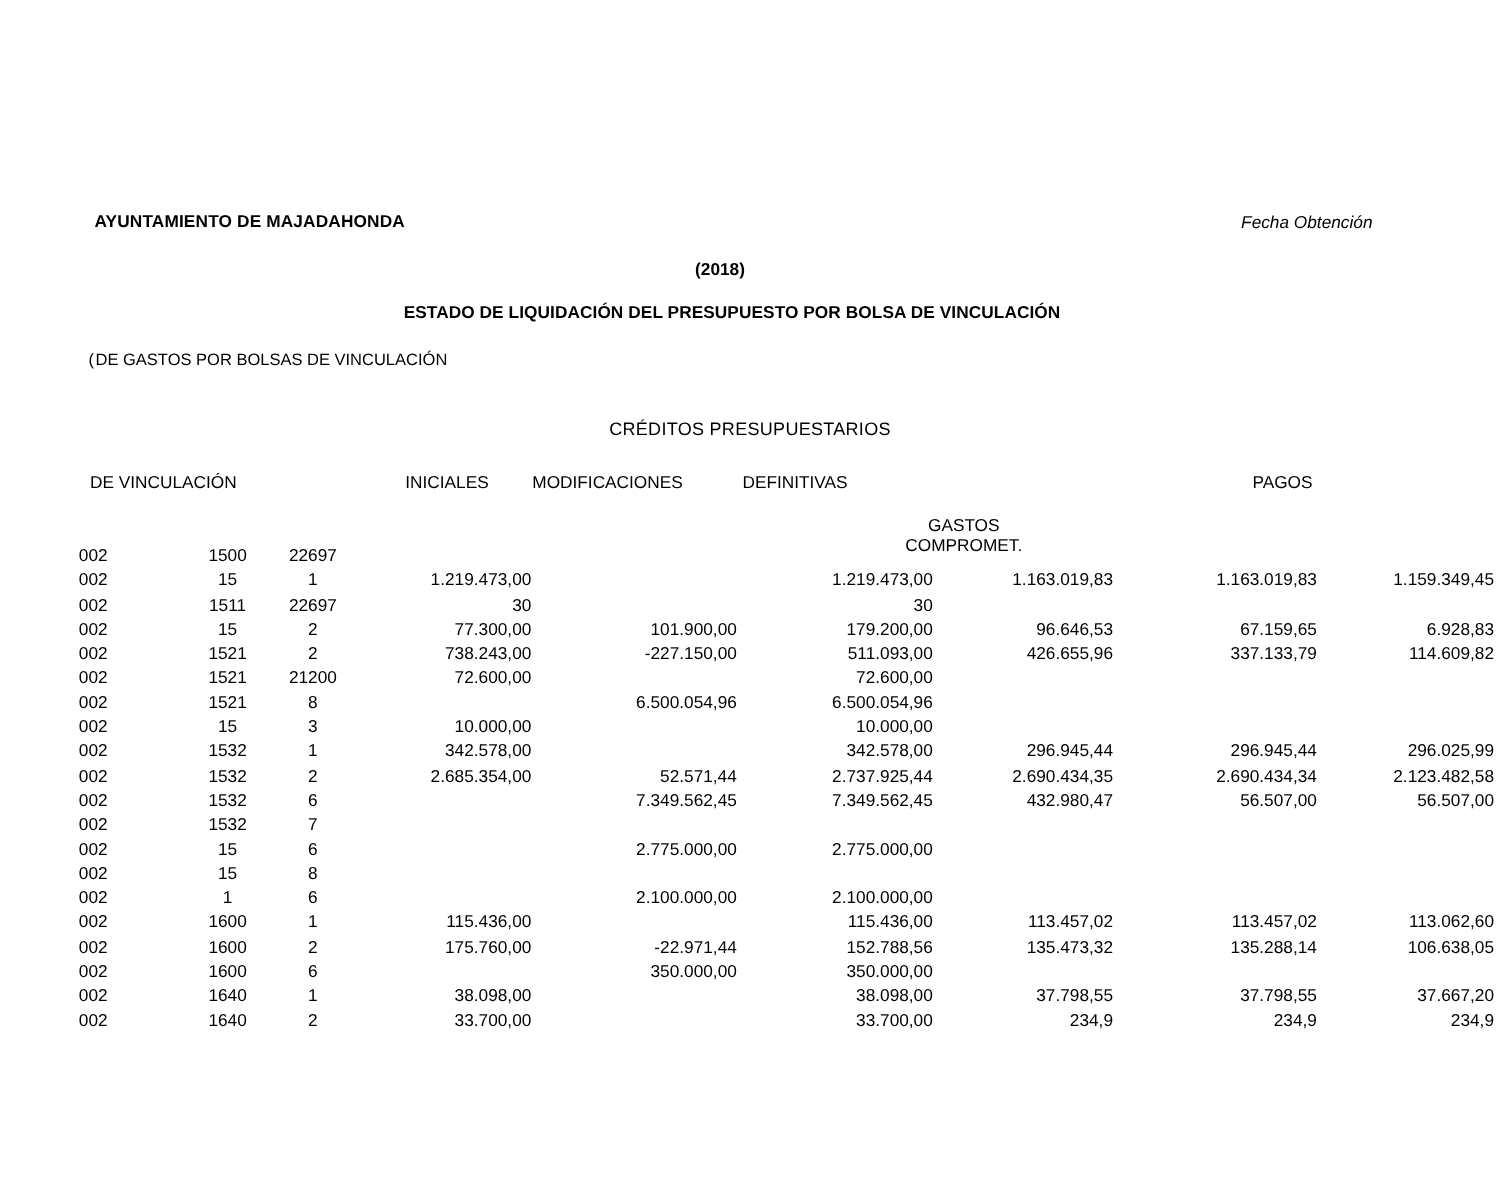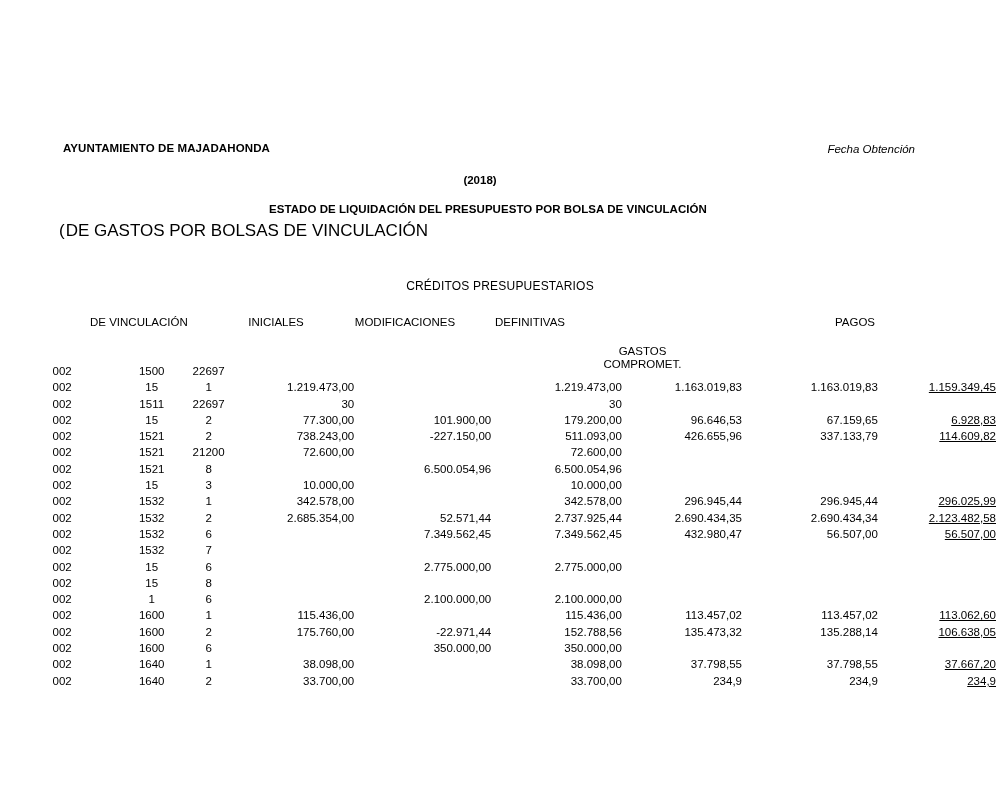--- a/index.html
+++ b/index.html
@@ -53,22 +53,22 @@
     top: 203px;
     width: 976px;
     text-align: center;
     font-size: 11.5px;
     font-weight: bold;
     letter-spacing: 0.05px;
   }
   .hdr-sub {
     position: absolute;
     left: 59px;
-    top: 221px;
-    font-size: 17px;
+    top: 234px;
+    font-size: 11px;
     white-space: nowrap;
   }
   .hdr-sub .clip {
     display: inline-block;
     margin-right: 1px;
   }
   .credit-head {
     position: absolute;
     left: 0;
     top: 279px;
@@ -86,22 +86,22 @@
     height: 48px;
   }
   .ch {
     position: absolute;
     font-size: 11.5px;
     text-align: center;
     line-height: 13px;
     white-space: nowrap;
   }
   .ch.multi { white-space: normal; }
-  .ch-vinc   { left: 60px;  top: 16px; text-align: left; margin-left: 30px; }
-  .ch-ini    { left: 226px; top: 16px; width: 100px; }
+  .ch-vinc   { left: 60px;  top: 16px; text-align: left; }
+  .ch-ini    { left: 248px; top: 16px; width: 100px; }
   .ch-mod    { left: 340px; top: 16px; width: 130px; }
   .ch-def    { left: 475px; top: 16px; width: 110px; }
   .ch-gast   { left: 590px; top: 9px;  width: 105px; margin-top: 36px; }
   .ch-obl    { left: 680px; top: 2px;  width: 125px; }
   .ch-pag    { left: 805px; top: 16px; width: 100px; }
 
   
   .data {
     position: absolute;
     left: 0;
@@ -118,21 +118,21 @@
     white-space: nowrap;
   }
   .c-org  { width: 118px; text-align: center; }
   .c-prog { width: 52px;  text-align: center; }
   .c-econ { width: 56px;  text-align: center; }
   .c-ini  { width: 110px; text-align: right; padding-right: 4px !important; }
   .c-mod  { width: 126px; text-align: right; padding-right: 4px !important; }
   .c-def  { width: 120px; text-align: right; padding-right: 4px !important; }
   .c-gas  { width: 110px; text-align: right; padding-right: 4px !important; }
   .c-obl  { width: 125px; text-align: right; padding-right: 4px !important; }
-  .c-pag  { width: 108px; text-align: right; padding-right: 4px !important; text-decoration: underline; }
+  .c-pag  { width: 108px; text-align: right; padding-right: 4px !important; }
 </style>
 </head>
 <body>
 
 <div class="page">
 
   <div class="hdr-org">AYUNTAMIENTO DE MAJADAHONDA</div>
   <div class="hdr-fecha">Fecha Obtención</div>
   <div class="hdr-year">(2018)</div>
   <div class="hdr-title">ESTADO DE LIQUIDACIÓN DEL PRESUPUESTO POR BOLSA DE VINCULACIÓN</div>

